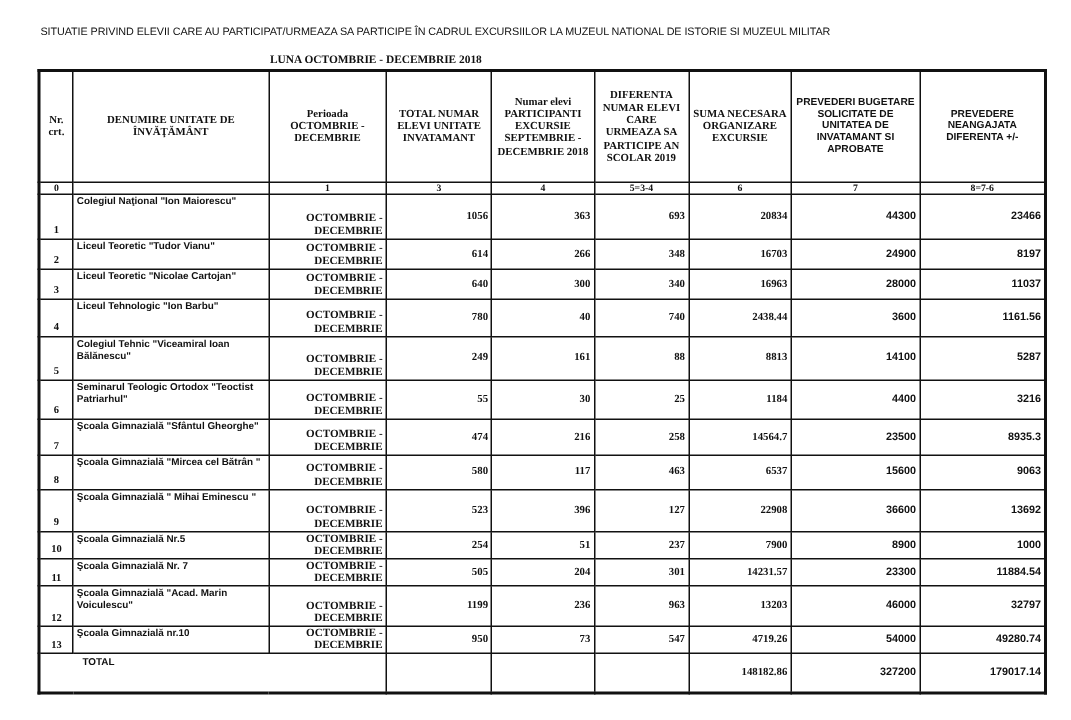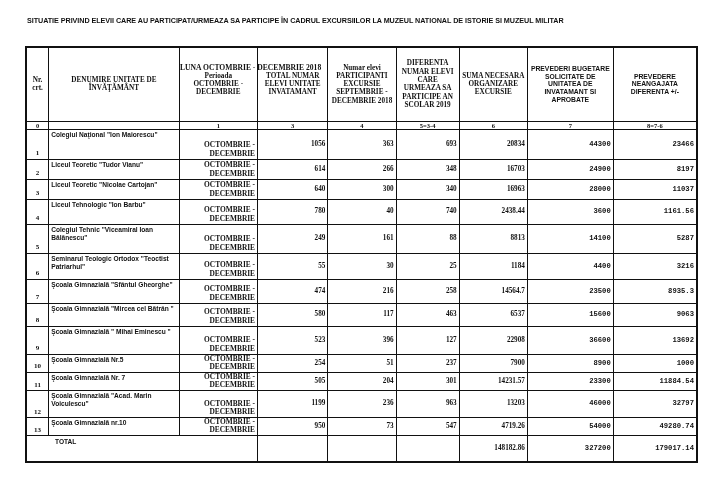--- a/index.html
+++ b/index.html
@@ -1,43 +1,43 @@
 <!DOCTYPE html>
 <html><head>
   <meta charset="utf-8">
   <style>
     html, body { margin: 0; padding: 0; background: #ffffff; }
     body { width: 714px; height: 480px; position: relative; overflow: hidden; color: #111; }
     .title {
       position: absolute; left: 27px; top: 16px;
-      font-family: "Liberation Sans", sans-serif; font-weight: bold; font-size: 7.2px;
+      font-family: "Liberation Sans", sans-serif; font-weight: normal; font-size: 7.2px;
       letter-spacing: -0.05px; white-space: nowrap;
     }
     .subtitle {
       position: absolute; left: 180px; top: 35px;
-      font-family: "Liberation Serif", serif; font-weight: bold; font-size: 7.6px; white-space: nowrap; margin-top: 28px;
+      font-family: "Liberation Serif", serif; font-weight: bold; font-size: 7.6px; white-space: nowrap;
     }
     table {
       position: absolute; left: 25px; top: 46px;
       border-collapse: collapse; table-layout: fixed;
       width: 673px; border: 2px solid #111;
     }
     td, th {
       border: 1.5px solid #111; padding: 0 2px; overflow: hidden;
       font-size: 7.2px; line-height: 1.15;
     }
     th { font-family: "Liberation Serif", serif; font-weight: bold; text-align: center; vertical-align: middle; }
     th.sans { font-family: "Liberation Sans", sans-serif; font-size: 6.8px; }
     tr.hdr { height: 74px; }
     tr.idx td { height: 7px; font-family: "Liberation Serif", serif; font-weight: bold; text-align: center; font-size: 6.5px; padding: 0; line-height: 7px; }
     td.nr { font-family: "Liberation Serif", serif; font-weight: bold; text-align: center; vertical-align: bottom; font-size: 7px; padding-bottom: 1px; }
     td.name { font-family: "Liberation Sans", sans-serif; font-weight: bold; vertical-align: top; font-size: 6.6px; padding-top: 1px; line-height: 1.3; }
     td.per { font-family: "Liberation Serif", serif; font-weight: bold; text-align: right; vertical-align: bottom; font-size: 7.4px; line-height: 1.15; padding-bottom: 0; }
     td.num { font-family: "Liberation Serif", serif; font-weight: bold; text-align: right; vertical-align: middle; font-size: 7.2px; }
-    td.num.sans { font-family: Liberation Mono, monospace; }
+    td.num.sans { font-family: Liberation Sans, sans-serif; }
     td.total-label { font-family: "Liberation Sans", sans-serif; font-weight: bold; vertical-align: top; font-size: 6.6px; padding-left: 28px; padding-top: 2px; }
     tr.total td { height: 23px; }
     .c1 { width: 22px; } .c2 { width: 126px; } .c3 { width: 76px; } .c4 { width: 68px; }
     .c5 { width: 66px; } .c6 { width: 61px; } .c7 { width: 66px; } .c8 { width: 83px; } .c9 { width: 81px; }
   </style>
 </head>
 <body>
 
 <div class="title">SITUATIE PRIVIND ELEVII CARE AU PARTICIPAT/URMEAZA SA PARTICIPE ÎN CADRUL EXCURSIILOR LA MUZEUL NATIONAL DE ISTORIE SI MUZEUL MILITAR</div>
 <div class="subtitle">LUNA  OCTOMBRIE - DECEMBRIE 2018</div>

